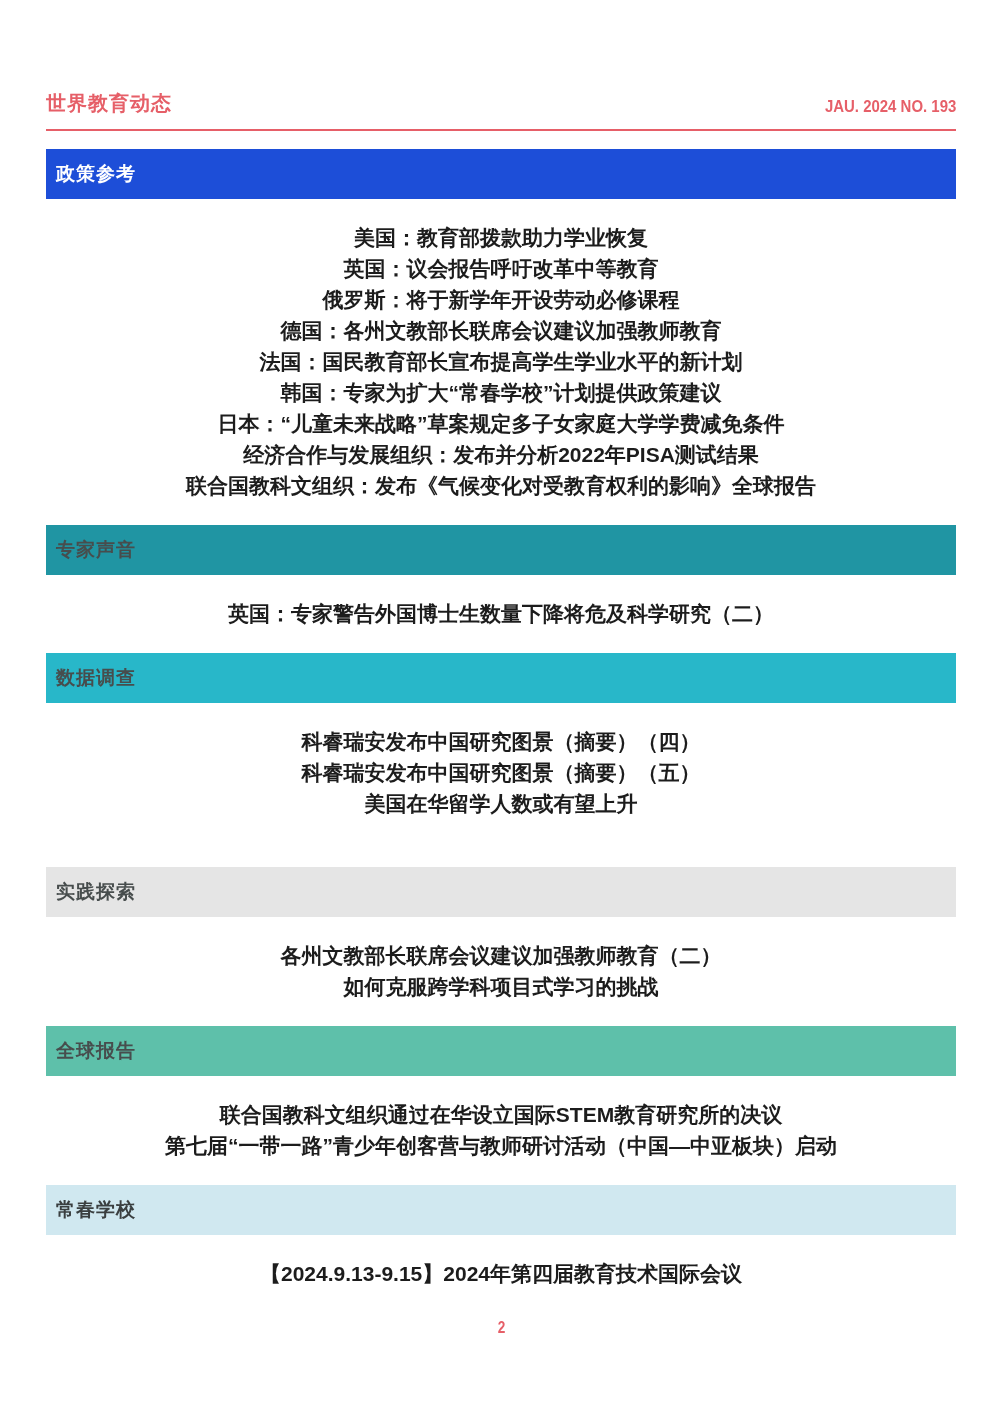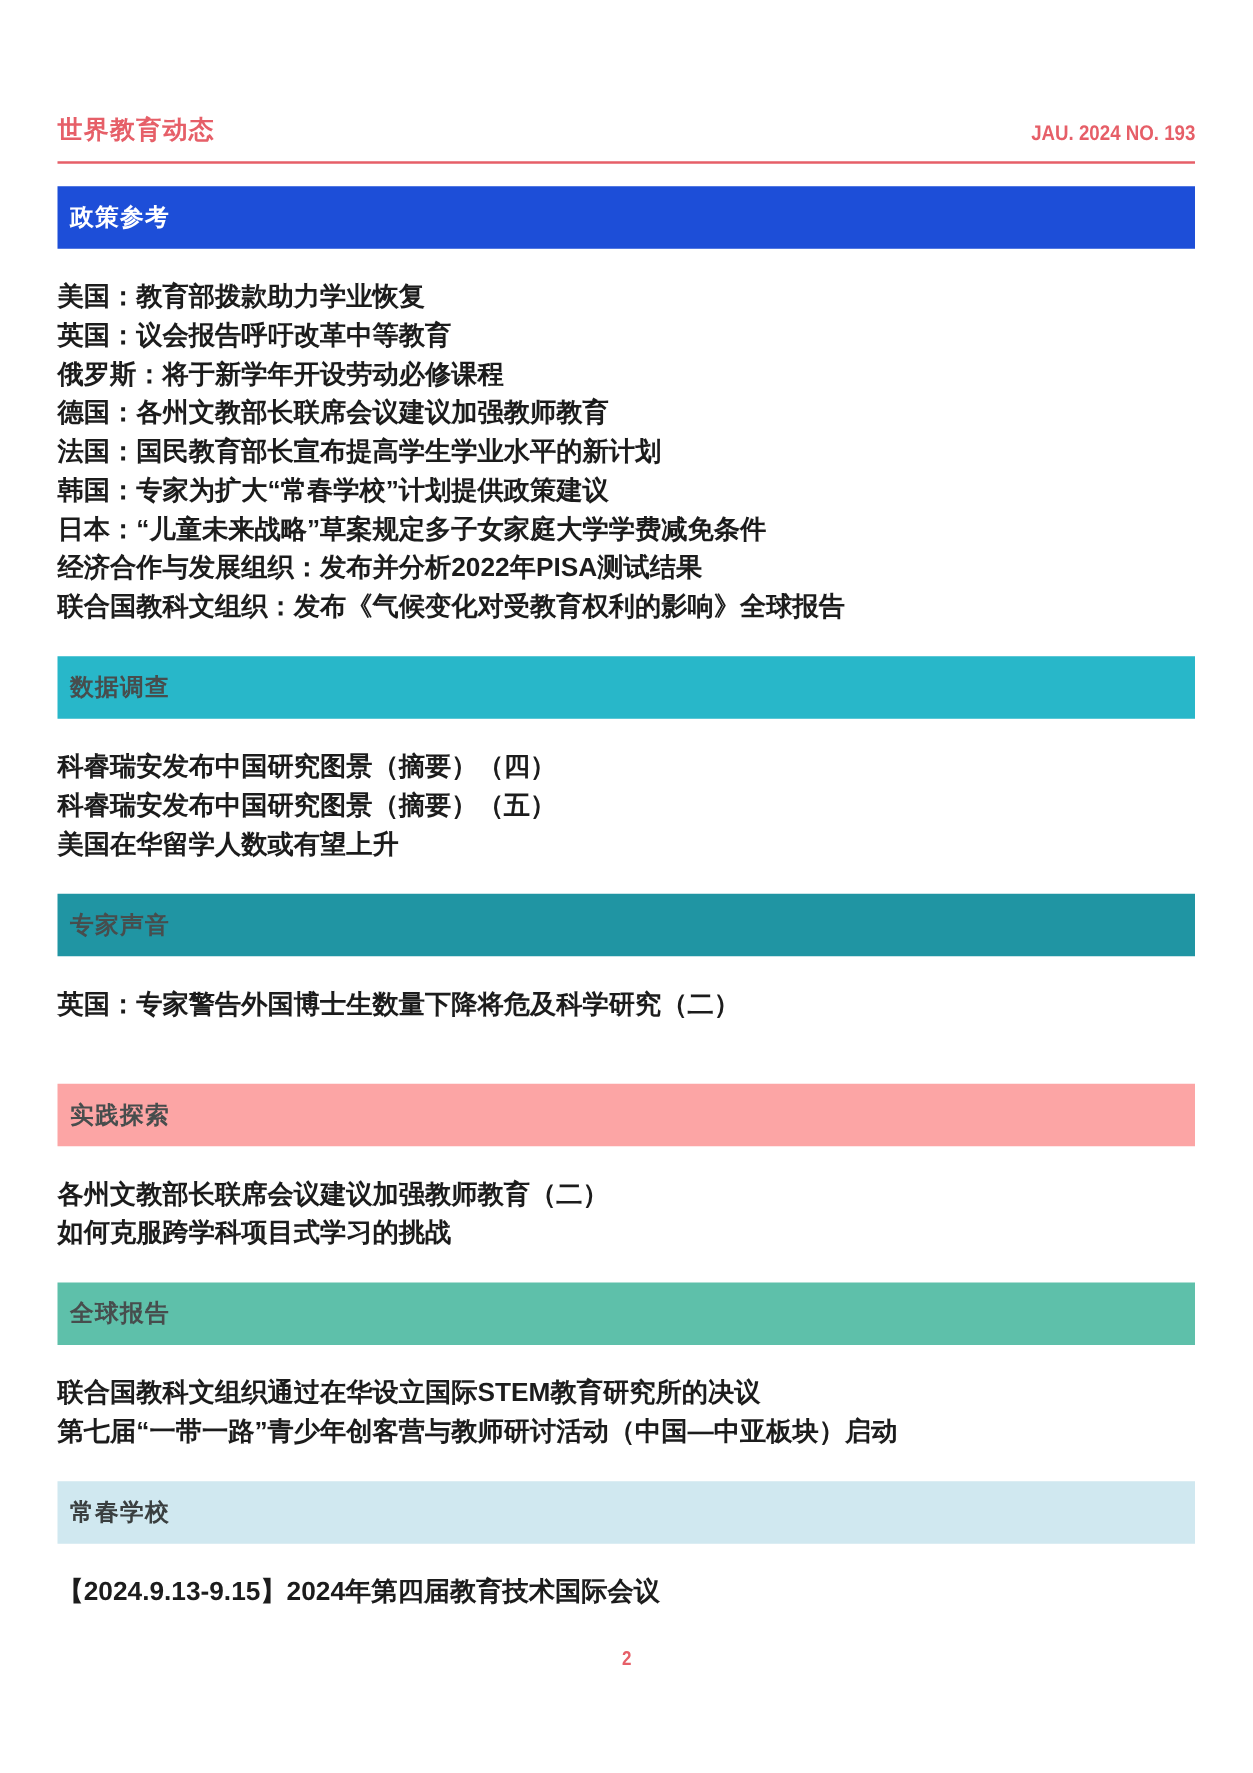--- a/index.html
+++ b/index.html
@@ -50,21 +50,21 @@
     display: flex;
     align-items: center;
     padding-left: 10px;
     box-sizing: border-box;
   }
   .banner .banner-title {
     font-size: 19px;
     font-weight: 700;
     letter-spacing: 1px;
   }
-  .item-list { margin-top: 23px; }
+  .item-list { margin-top: 23px; text-align: center; }
   .toc-item {
     margin: 0;
     font-size: 21px;
     line-height: 31px;
     font-weight: 700;
     color: var(--body-text);
     white-space: nowrap;
   }
   footer.page-footer {
     margin-top: 30px;
@@ -99,39 +99,39 @@
           <p class="toc-item">俄罗斯：将于新学年开设劳动必修课程</p>
           <p class="toc-item">德国：各州文教部长联席会议建议加强教师教育</p>
           <p class="toc-item">法国：国民教育部长宣布提高学生学业水平的新计划</p>
           <p class="toc-item">韩国：专家为扩大“常春学校”计划提供政策建议</p>
           <p class="toc-item">日本：“儿童未来战略”草案规定多子女家庭大学学费减免条件</p>
           <p class="toc-item">经济合作与发展组织：发布并分析2022年PISA测试结果</p>
           <p class="toc-item">联合国教科文组织：发布《气候变化对受教育权利的影响》全球报告</p>
         </div>
       </section>
       <section class="toc-section">
+        <div class="banner" style="background: rgb(32, 149, 163);">
+          <span class="banner-title" style="color: rgb(71, 77, 77);">专家声音</span>
+        </div>
+        <div class="item-list">
+          <p class="toc-item">英国：专家警告外国博士生数量下降将危及科学研究（二）</p>
+        </div>
+      </section>
+      <section class="toc-section">
         <div class="banner" style="background: rgb(40, 183, 201);">
           <span class="banner-title" style="color: rgb(71, 77, 77);">数据调查</span>
         </div>
         <div class="item-list">
           <p class="toc-item">科睿瑞安发布中国研究图景（摘要）（四）</p>
           <p class="toc-item">科睿瑞安发布中国研究图景（摘要）（五）</p>
           <p class="toc-item">美国在华留学人数或有望上升</p>
         </div>
       </section>
       <section class="toc-section">
-        <div class="banner" style="background: rgb(32, 149, 163);">
-          <span class="banner-title" style="color: rgb(71, 77, 77);">专家声音</span>
-        </div>
-        <div class="item-list">
-          <p class="toc-item">英国：专家警告外国博士生数量下降将危及科学研究（二）</p>
-        </div>
-      </section>
-      <section class="toc-section">
-        <div class="banner" style="background: #fca5a5; margin-top: 48px;">
+        <div class="banner" style="background: #e5e5e5; margin-top: 48px;">
           <span class="banner-title" style="color: rgb(71, 77, 77);">实践探索</span>
         </div>
         <div class="item-list">
           <p class="toc-item">各州文教部长联席会议建议加强教师教育（二）</p>
           <p class="toc-item">如何克服跨学科项目式学习的挑战</p>
         </div>
       </section>
       <section class="toc-section">
         <div class="banner" style="background: rgb(94, 192, 170);">
           <span class="banner-title" style="color: rgb(71, 77, 77);">全球报告</span>

